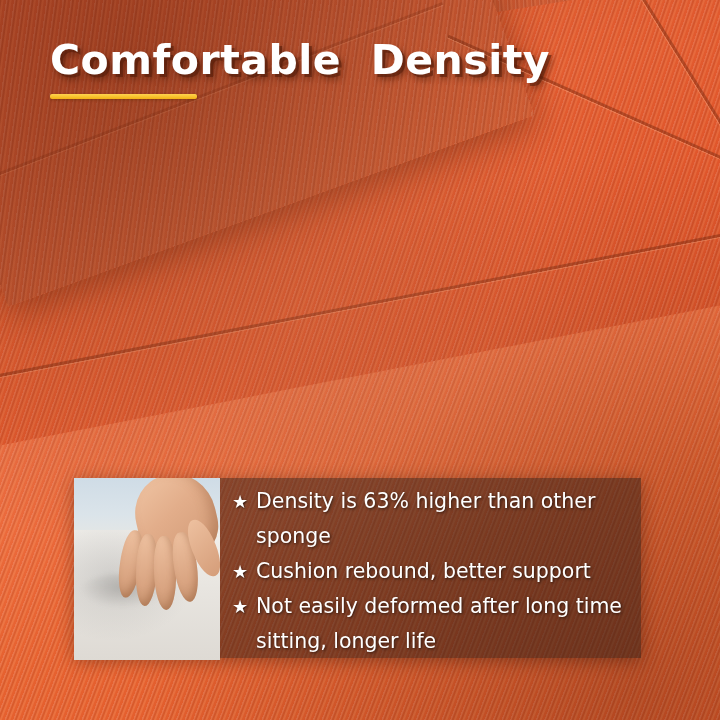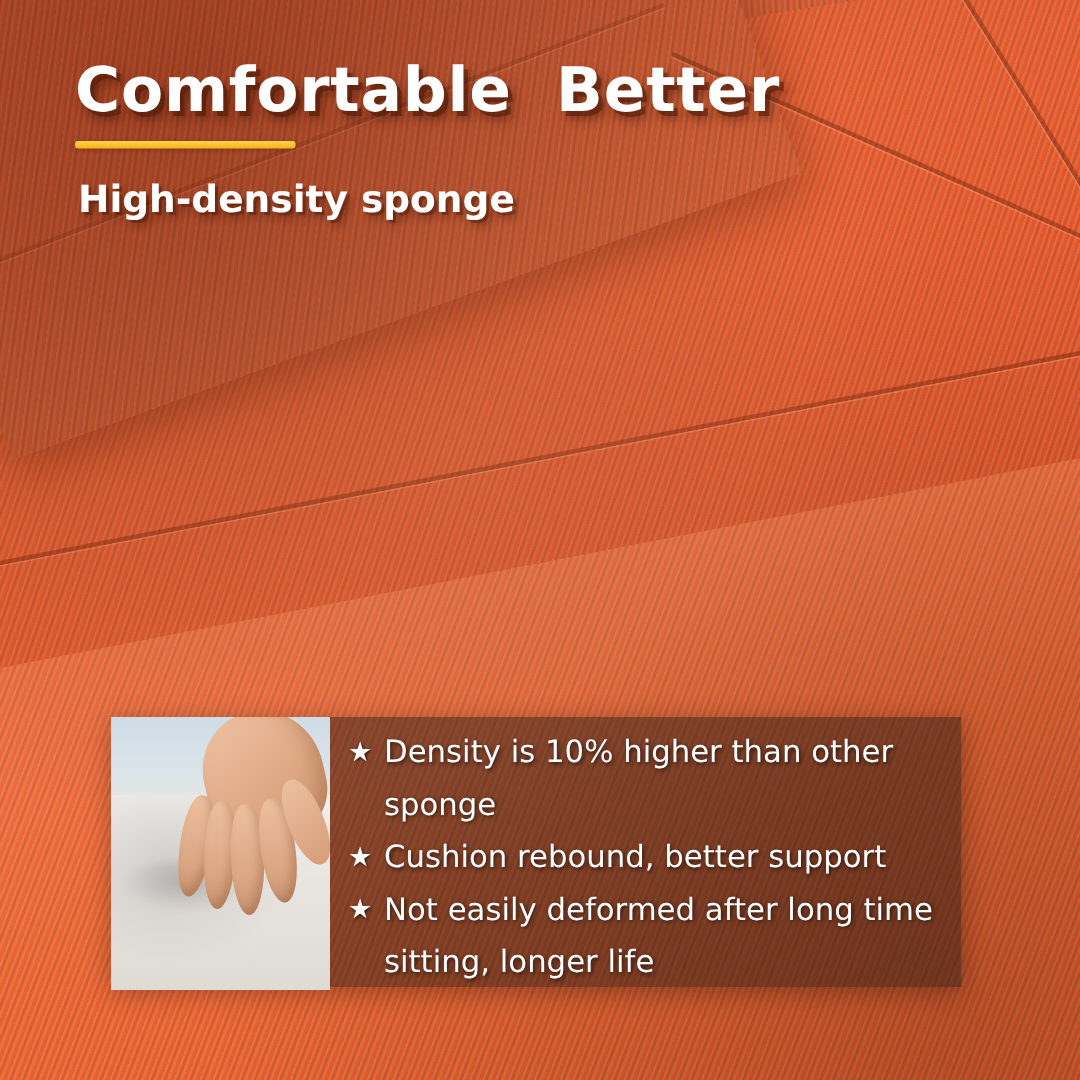--- a/index.html
+++ b/index.html
@@ -247,44 +247,43 @@
     <div class="cush cush-main"></div>
     <div class="cush cush-back"></div>
     <div class="cush cush-front"></div>
     <div class="seam seam-a"></div>
     <div class="seam seam-b"></div>
     <div class="seam seam-c"></div>
     <div class="seam seam-d"></div>
     <div class="shade"></div>
   </div>
 
-  <div class="title">Comfortable  Better</div>
+  <div class="title">Comfortable  Density</div>
   <div class="rule"></div>
-  <div class="subtitle">High-density sponge</div>
 
   <div class="panel"></div>
 
   <div class="inset">
     <div class="sky"></div>
     <div class="foam"></div>
     <div class="dent"></div>
     <div class="hand">
       <div class="back"></div>
       <div class="fg f1"></div>
       <div class="fg f2"></div>
       <div class="fg f3"></div>
       <div class="fg f4"></div>
       <div class="thumb"></div>
     </div>
   </div>
 
   <div class="bullets">
     <div class="bullet">
       <span class="star">★</span>
-      <span class="btext">Density is 10% higher than other sponge</span>
+      <span class="btext">Density is 63% higher than other sponge</span>
     </div>
     <div class="bullet">
       <span class="star">★</span>
       <span class="btext">Cushion rebound, better support</span>
     </div>
     <div class="bullet">
       <span class="star">★</span>
       <span class="btext">Not easily deformed after long time sitting, longer life</span>
     </div>
   </div>

